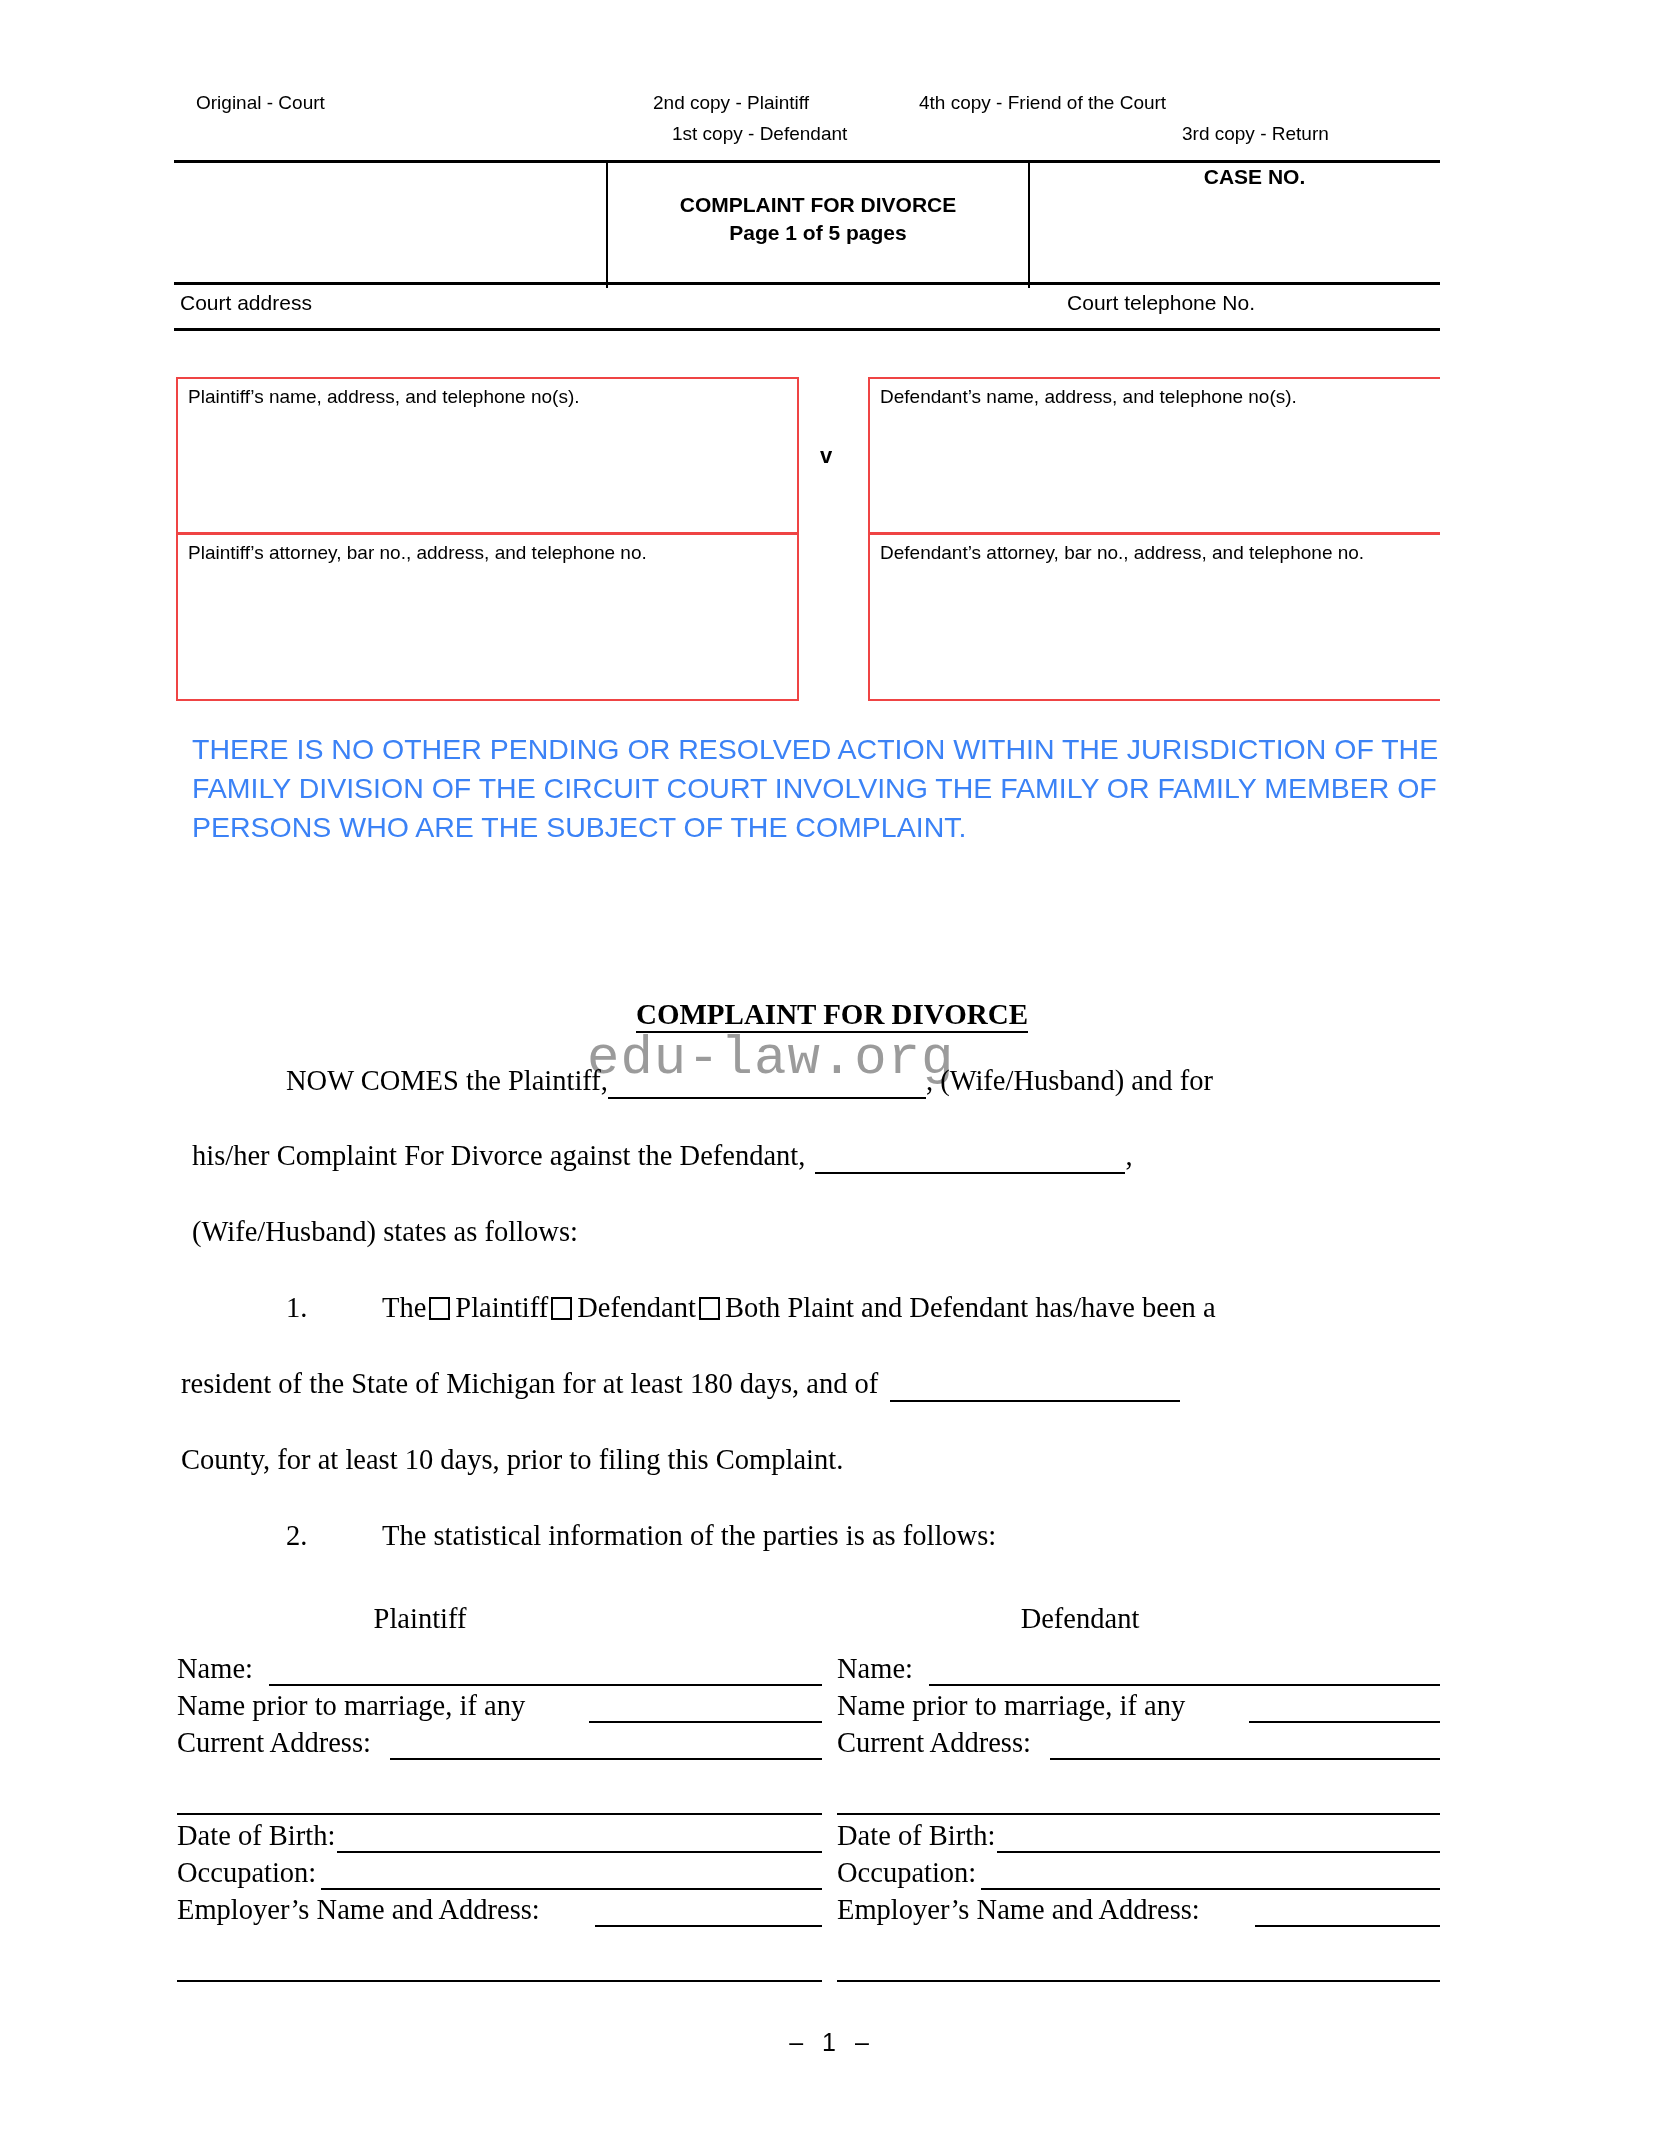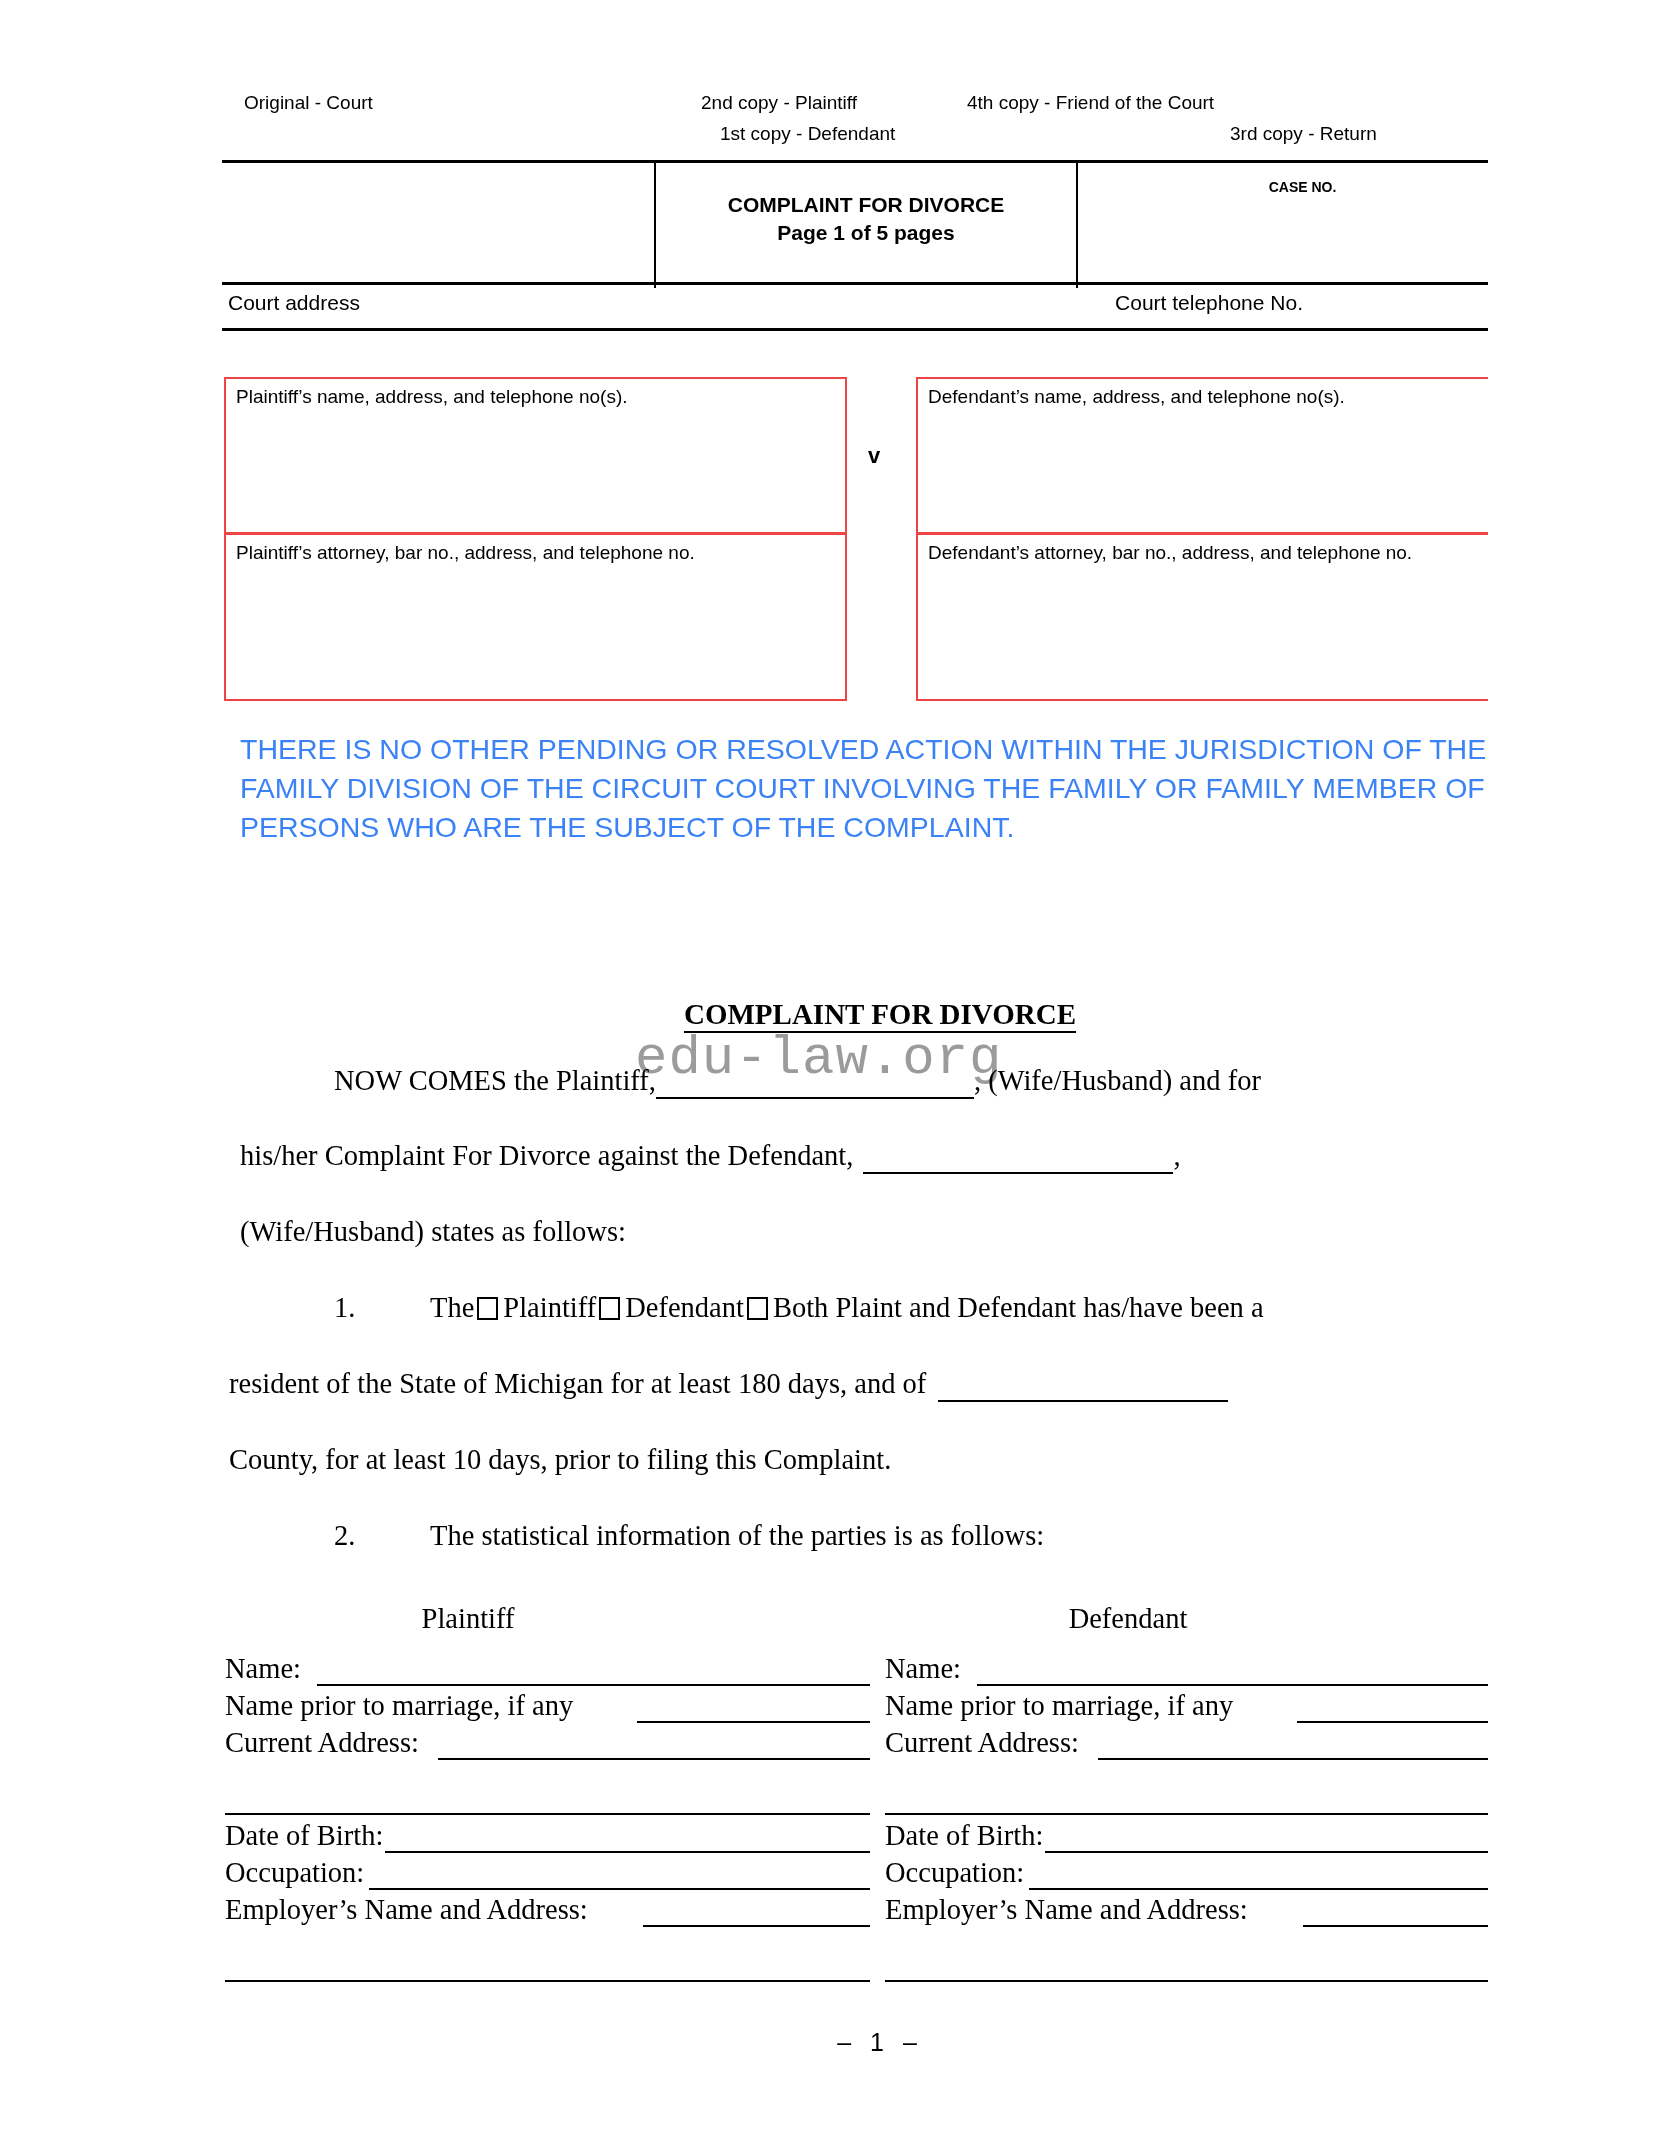--- a/index.html
+++ b/index.html
@@ -8,21 +8,20 @@
     background: #ffffff;
   }
   .page {
     position: relative;
     width: 1440px;
     height: 2154px;
     background: #ffffff;
     overflow: hidden;
     font-family: "Liberation Serif", "DejaVu Serif", serif;
     color: #000000;
-    margin-left: 48px;
   }
 
   
   .copyline {
     position: absolute;
     font-family: "Liberation Sans", "DejaVu Sans", sans-serif;
     font-size: 19px;
     color: #000;
     white-space: nowrap;
   }
@@ -75,22 +74,22 @@
     line-height: 1.32;
     padding-top: 28px;
     box-sizing: border-box;
   }
   .cap-right {
     position: absolute;
     left: 856px; top: 0; width: 449px;
     text-align: center;
     font-family: "Liberation Sans", "DejaVu Sans", sans-serif;
     font-weight: bold;
-    font-size: 14px;
-    padding-top: 16px;
+    font-size: 21px;
+    padding-top: 2px;
     box-sizing: border-box;
   }
 
   .courtaddr {
     position: absolute;
     left: 180px; top: 291px;
     font-family: "Liberation Sans", "DejaVu Sans", sans-serif;
     font-size: 21px;
   }
   .courtphone {

